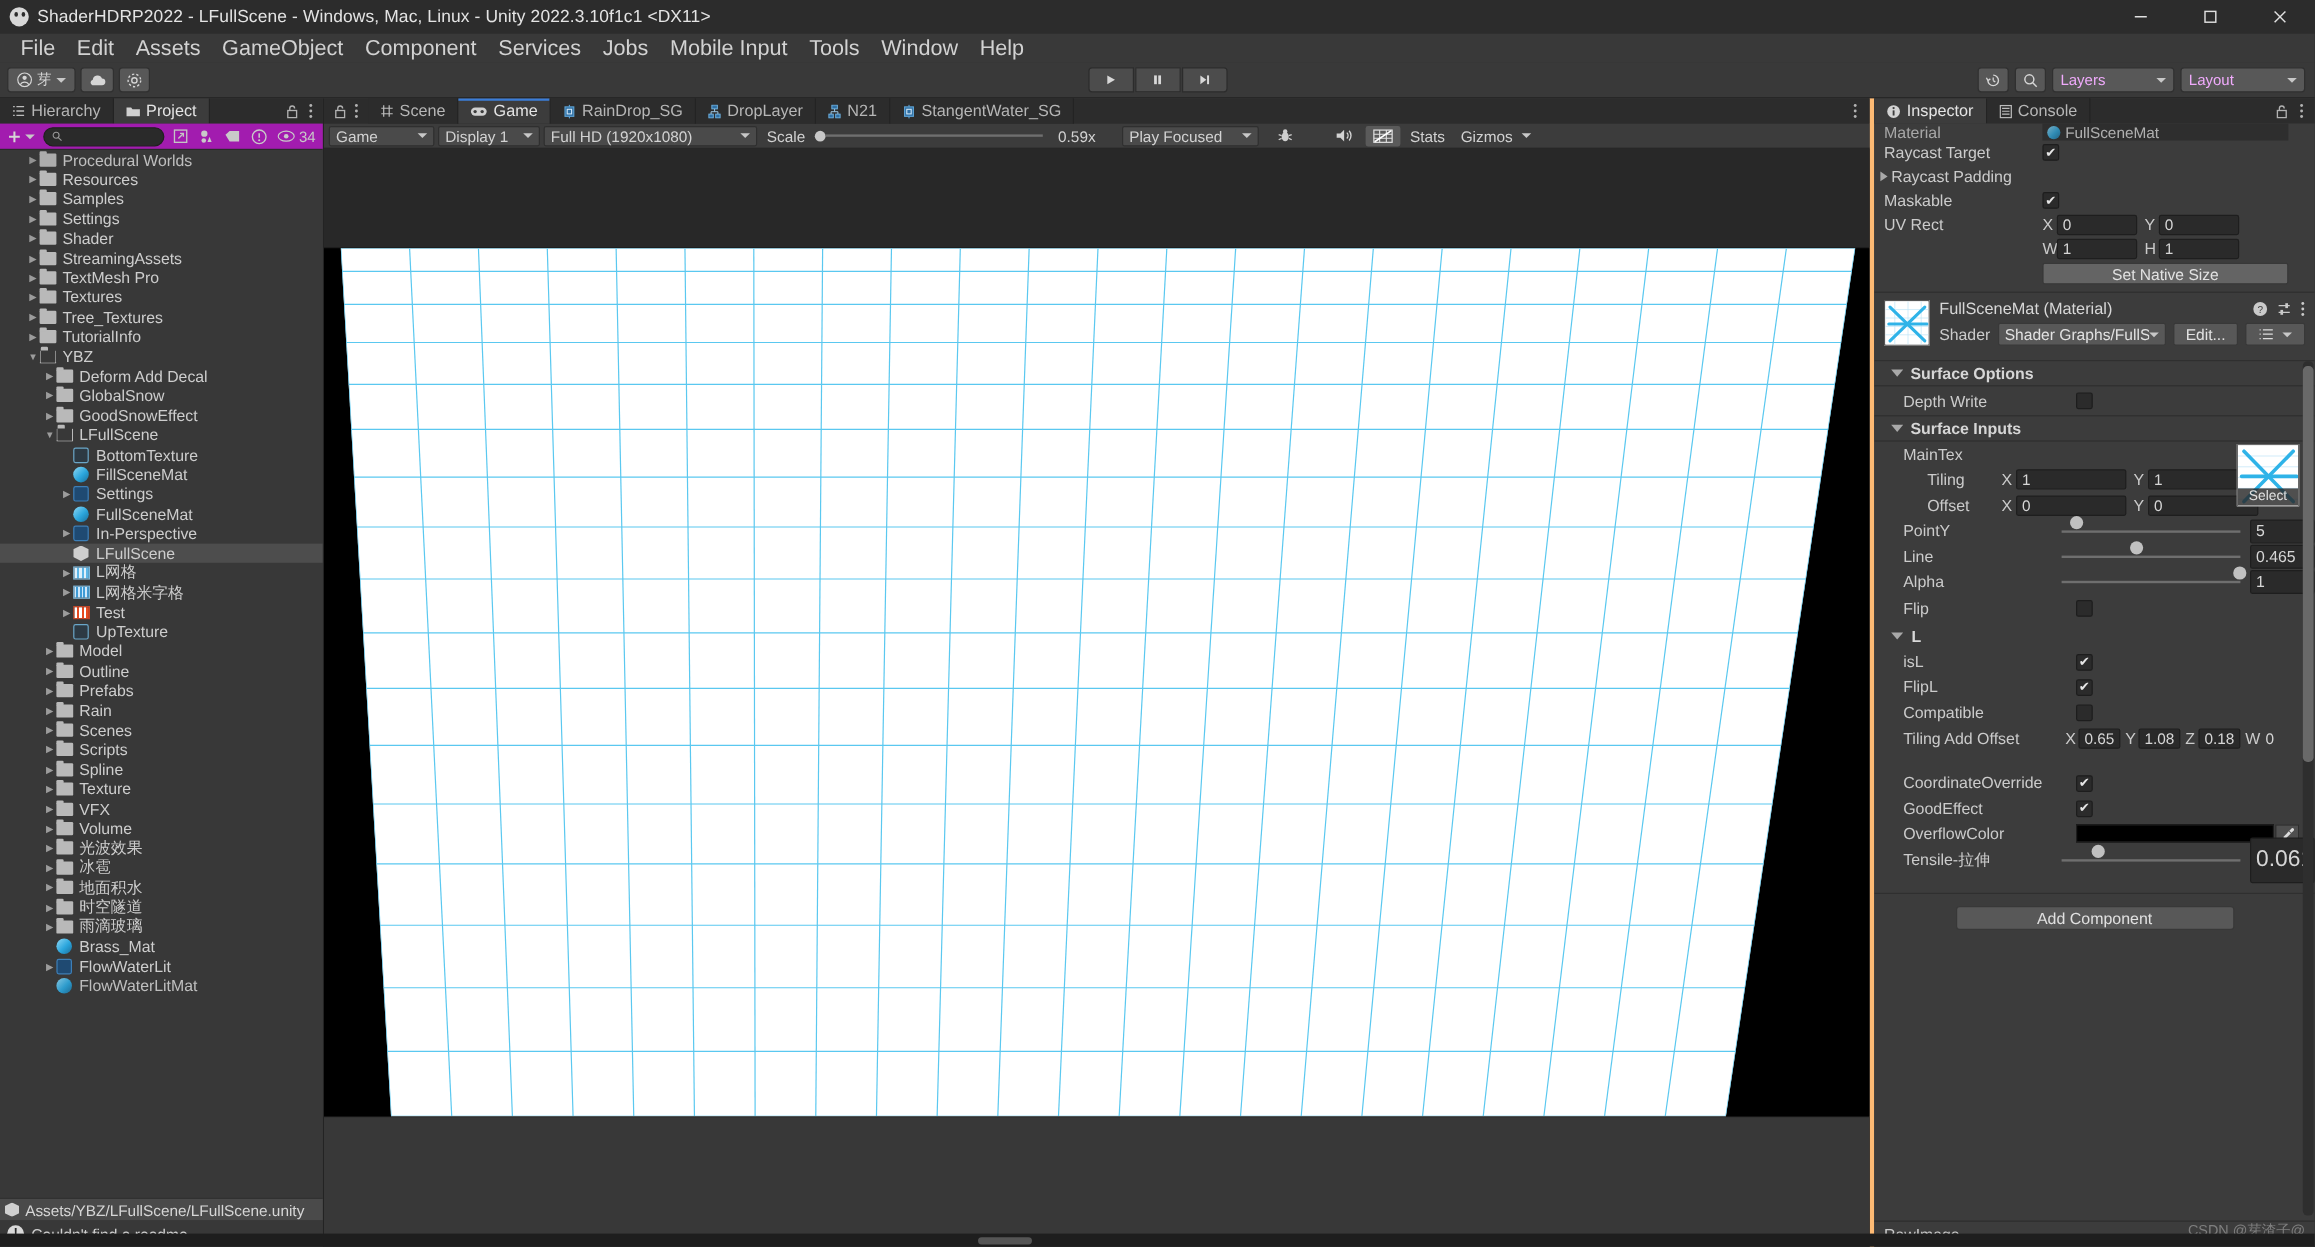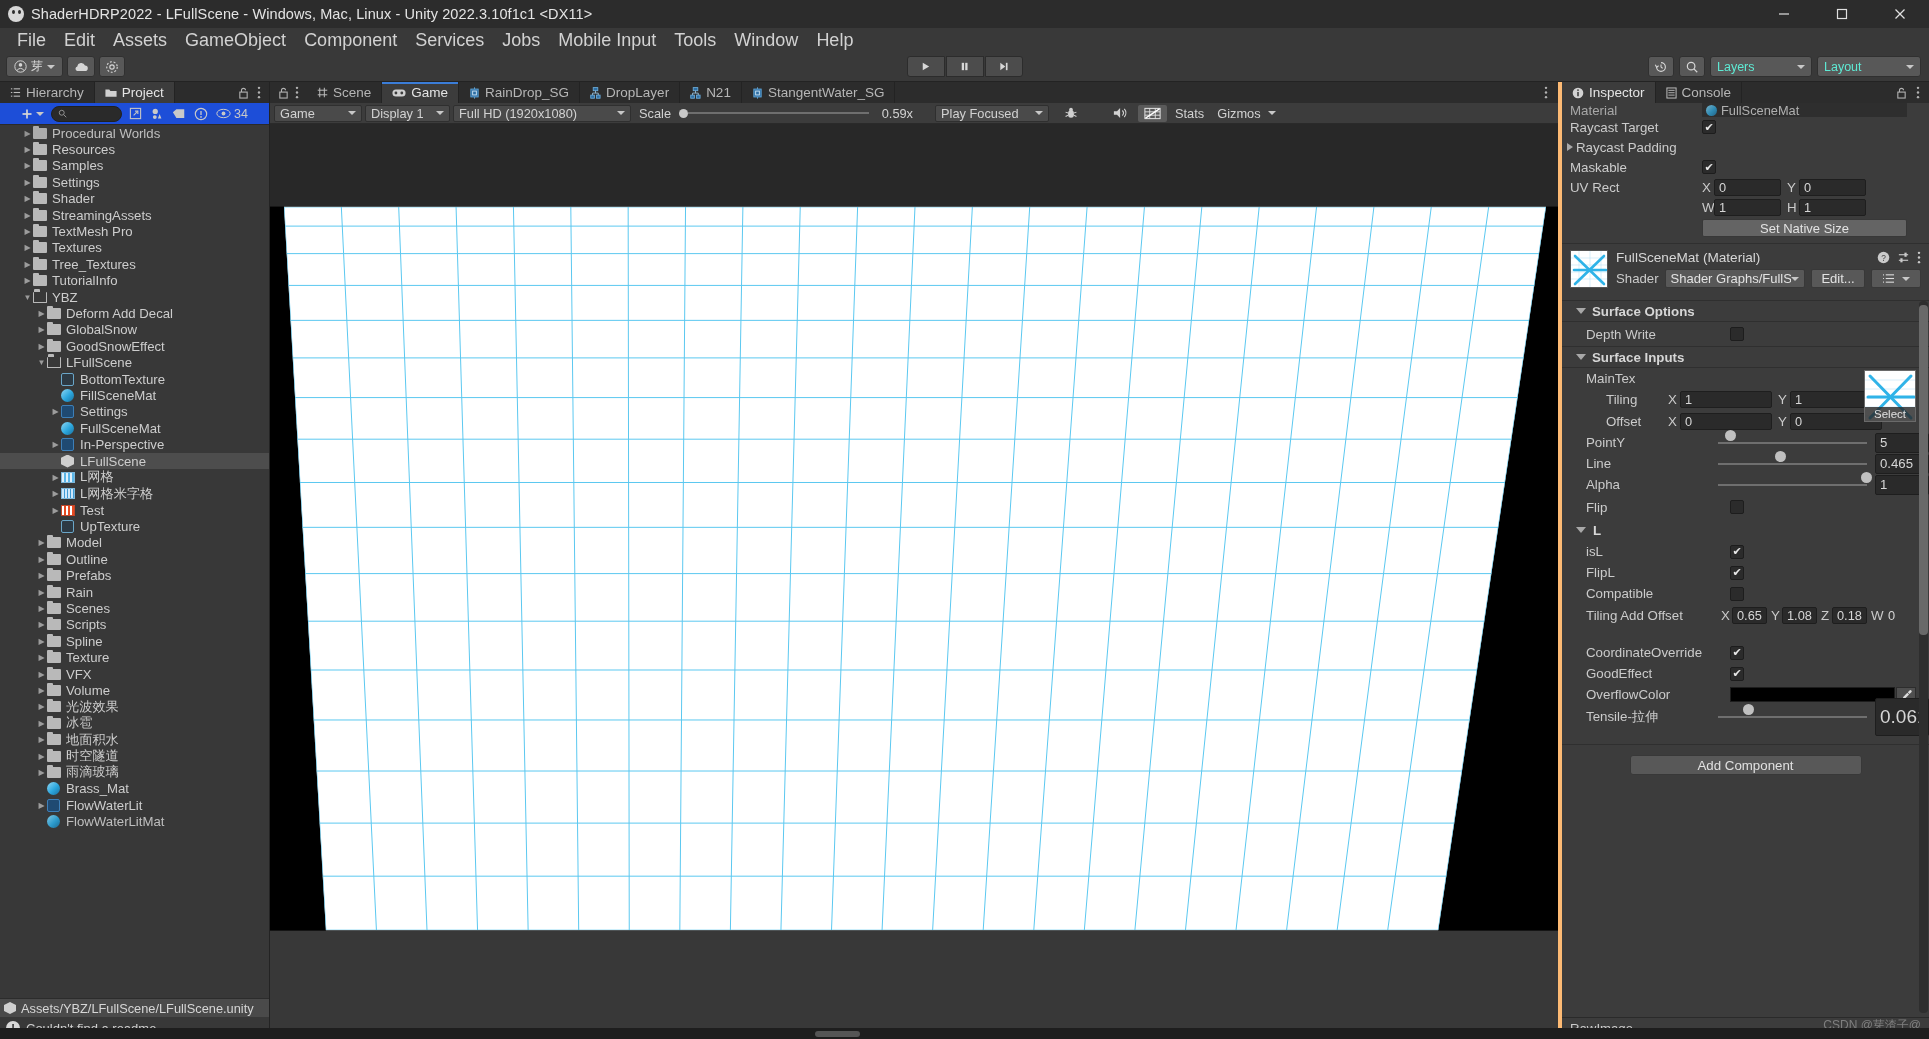--- a/index.html
+++ b/index.html
@@ -51,43 +51,43 @@
   .play-group { position:absolute; left:50%; transform:translateX(-50%); display:flex; gap:1px; }
   .play-btn {
     width:38px; height:21px; background:#4c4c4c; border:1px solid #2c2c2c;
     display:flex; align-items:center; justify-content:center;
   }
   .play-btn:first-child { border-radius:3px 0 0 3px; }
   .play-btn:last-child { border-radius:0 3px 3px 0; }
   .right-group { position:absolute; right:8px; display:flex; align-items:center; gap:5px; }
   .dropdown-btn {
     height:21px; background:#585858; border:1px solid #303030; border-radius:3px;
-    display:flex; align-items:center; padding:0 6px; font-size:12.5px; color:#5eead4;
+    display:flex; align-items:center; padding:0 6px; font-size:12.5px; color:#f0abfc;
     justify-content:space-between; gap:6px;
   }
   .caret { width:0;height:0;border-left:4px solid transparent;border-right:4px solid transparent;border-top:4px solid #c8c8c8; }
 
   
   .workspace { position:absolute; top:82px; left:0; right:0; bottom:0; display:flex; }
 
   
   .panel { background:#383838; display:flex; flex-direction:column; }
   .tab {
     height:21px; display:flex; align-items:center; gap:5px; padding: 0 10px;
     font-size:13.5px; color:#b6b6b6; background:#2c2c2c; border-right:1px solid #232323;
   }
   .tab.active { background:#3c3c3c; color:#e4e4e4; }
   .tab.active.blueline { box-shadow: inset 0 2px 0 0 #3b7dd8; }
 
   
   .left-panel { width:270px; border-right:1px solid #232323; position:relative; }
   .left-tabs { display:flex; align-items:flex-end; height:21px; background:#2c2c2c; }
   .proj-toolbar {
-    height:22px; background:#1d4ed8; display:flex; align-items:center; gap:2px;
-    padding: 0 18px; border-bottom:1px solid #2a2a2a;text-align:right;
+    height:22px; background:#a21caf; display:flex; align-items:center; gap:2px;
+    padding: 0 3px; border-bottom:1px solid #2a2a2a;text-align:right;
   }
   .ptb-btn { height:18px; display:flex; align-items:center; padding:0 3px; color:#c8c8c8; }
   .search-box {
     flex:1; height:16px; background:#2a2a2a; border:1px solid #202020; border-radius:8px;
     display:flex; align-items:center; padding:0 6px; gap:4px; margin: 0 2px;
   }
   .tree { flex:1; overflow:hidden; position:relative; background:#383838; }
   .trow { height:16.4px; display:flex; align-items:center; font-size:13.2px; color:#cdcdcd; white-space:nowrap; }
   .trow.selected { background:#4d4d4d; }
   .arrow { width:11px; text-align:center; color:#9c9c9c; font-size:8px; flex:none; }

